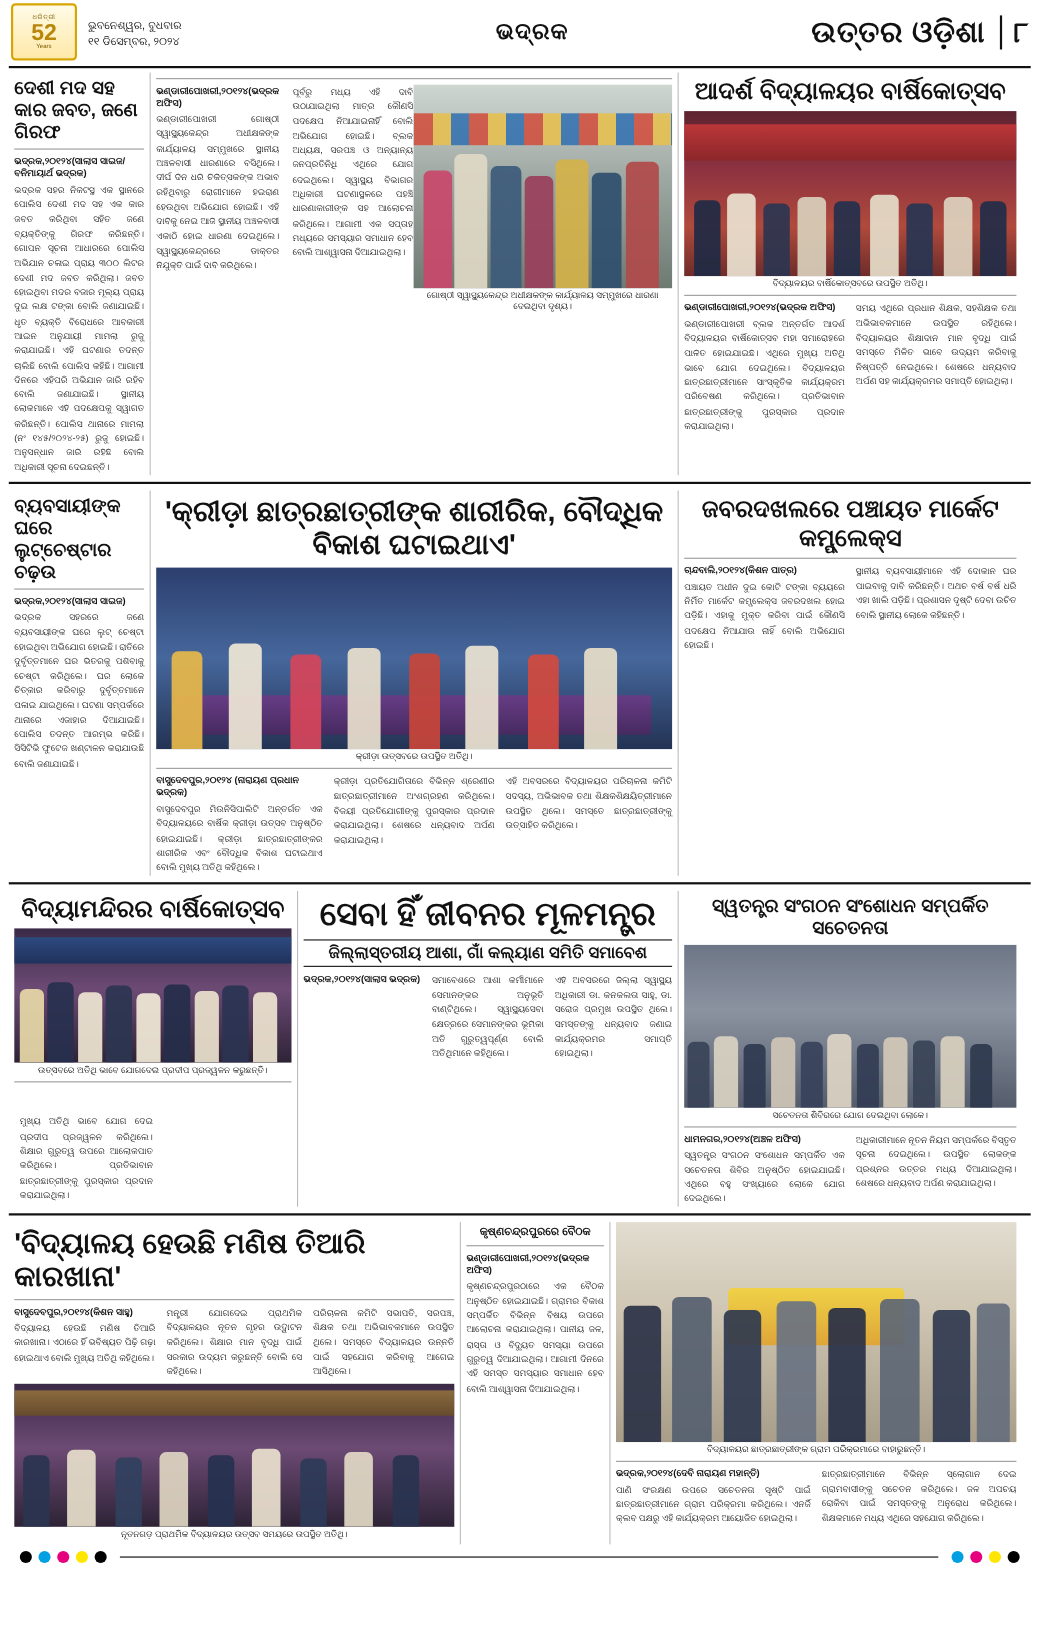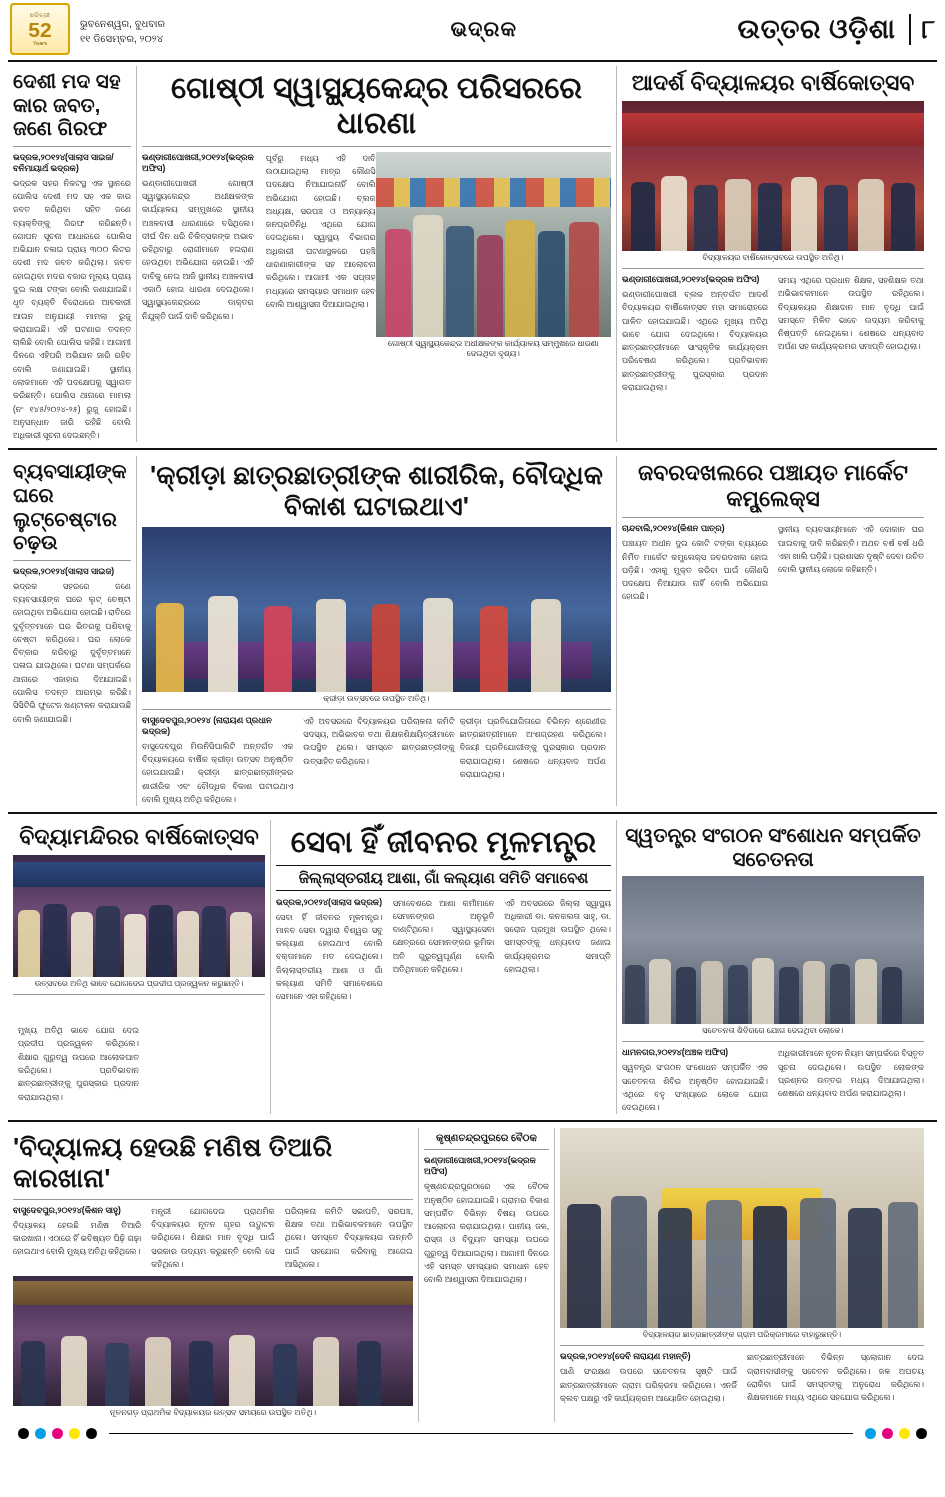--- a/index.html
+++ b/index.html
@@ -72,21 +72,21 @@
   .hr-thick { border-top: 2px solid #111; margin: 6px 0; }
 
   .hl {
     font-weight: bold;
     line-height: 1.18;
     margin: 4px 0 5px 0;
   }
   .hl-xxl { font-size: 30px; text-align: center; }
   .hl-xl  { font-size: 26px; text-align: center; }
   .hl-lg  { font-size: 22px; }
-  .hl-md  { font-size: 20px; }
+  .hl-md  { font-size: 17px; }
   .hl-sm  { font-size: 10px; }
 
   .subhl {
     font-weight: bold; font-size: 15px; text-align: center;
     border-top: 1.5px solid #111; border-bottom: 1.5px solid #111;
     padding: 3px 0; margin: 4px 0 6px 0;
   }
 
   .byline { font-size: 8.5px; font-weight: bold; margin-bottom: 3px; }
 
@@ -154,21 +154,20 @@
   <div class="cols" style="margin-top:4px;">
 
     <div class="col" style="width:128px;">
       <div class="hl hl-md">ଦେଶୀ ମଦ ସହ କାର ଜବତ, ଜଣେ ଗିରଫ</div>
       <div class="hr-thin"></div>
       <div class="byline">ଭଦ୍ରକ,୨୦୧୨୪(ସାଲାସ ସାଇଜ/ବନିମାୟାର୍ଥ ଭଦ୍ରକ)</div>
       <div class="body-text">ଭଦ୍ରକ ସହର ନିକଟସ୍ଥ ଏକ ସ୍ଥାନରେ ପୋଲିସ ଦେଶୀ ମଦ ସହ ଏକ କାର ଜବତ କରିଥିବା ସହିତ ଜଣେ ବ୍ୟକ୍ତିଙ୍କୁ ଗିରଫ କରିଛନ୍ତି। ଗୋପନ ସୂଚନା ଆଧାରରେ ପୋଲିସ ଅଭିଯାନ ଚଳାଇ ପ୍ରାୟ ୩୦୦ ଲିଟର ଦେଶୀ ମଦ ଜବତ କରିଥିଲା। ଜବତ ହୋଇଥିବା ମଦର ବଜାର ମୂଲ୍ୟ ପ୍ରାୟ ଦୁଇ ଲକ୍ଷ ଟଙ୍କା ବୋଲି ଜଣାଯାଇଛି। ଧୃତ ବ୍ୟକ୍ତି ବିରୋଧରେ ଆବକାରୀ ଆଇନ ଅନୁଯାୟୀ ମାମଲା ରୁଜୁ କରାଯାଇଛି। ଏହି ଘଟଣାର ତଦନ୍ତ ଚାଲିଛି ବୋଲି ପୋଲିସ କହିଛି। ଆଗାମୀ ଦିନରେ ଏହିପରି ଅଭିଯାନ ଜାରି ରହିବ ବୋଲି ଜଣାଯାଇଛି। ସ୍ଥାନୀୟ ଲୋକମାନେ ଏହି ପଦକ୍ଷେପକୁ ସ୍ୱାଗତ କରିଛନ୍ତି। ପୋଲିସ ଥାନାରେ ମାମଲା (ନଂ ୧୪୫/୨୦୨୪-୨୫) ରୁଜୁ ହୋଇଛି। ଅନୁସନ୍ଧାନ ଜାରି ରହିଛି ବୋଲି ଅଧିକାରୀ ସୂଚନା ଦେଇଛନ୍ତି।</div>
     </div>
 
     <div class="col vline" style="width:480px;">
-      <div class="hl hl-xxl">ଗୋଷ୍ଠୀ ସ୍ୱାସ୍ଥ୍ୟକେନ୍ଦ୍ର ପରିସରରେ ଧାରଣା</div>
       <div class="hr-thin"></div>
       <div class="cols">
         <div style="width:118px;padding-right:6px;">
           <div class="byline">ଭଣ୍ଡାରୀପୋଖରୀ,୨୦୧୨୪(ଭଦ୍ରକ ଅଫିସ)</div>
           <div class="body-text">ଭଣ୍ଡାରୀପୋଖରୀ ଗୋଷ୍ଠୀ ସ୍ୱାସ୍ଥ୍ୟକେନ୍ଦ୍ର ଅଧୀକ୍ଷକଙ୍କ କାର୍ଯ୍ୟାଳୟ ସମ୍ମୁଖରେ ସ୍ଥାନୀୟ ଅଞ୍ଚଳବାସୀ ଧାରଣାରେ ବସିଥିଲେ। ଦୀର୍ଘ ଦିନ ଧରି ଚିକିତ୍ସକଙ୍କ ଅଭାବ ରହିଥିବାରୁ ରୋଗୀମାନେ ହଇରାଣ ହେଉଥିବା ଅଭିଯୋଗ ହୋଇଛି। ଏହି ଦାବିକୁ ନେଇ ଆଜି ସ୍ଥାନୀୟ ଅଞ୍ଚଳବାସୀ ଏକାଠି ହୋଇ ଧାରଣା ଦେଇଥିଲେ। ସ୍ୱାସ୍ଥ୍ୟକେନ୍ଦ୍ରରେ ଡାକ୍ତର ନିଯୁକ୍ତି ପାଇଁ ଦାବି କରିଥିଲେ।</div>
         </div>
         <div style="width:118px;padding-left:6px;">
           <div class="body-text">ପୂର୍ବରୁ ମଧ୍ୟ ଏହି ଦାବି ଉଠାଯାଇଥିଲା ମାତ୍ର କୌଣସି ପଦକ୍ଷେପ ନିଆଯାଇନାହିଁ ବୋଲି ଅଭିଯୋଗ ହୋଇଛି। ବ୍ଲକ ଅଧ୍ୟକ୍ଷ, ସରପଞ୍ଚ ଓ ଅନ୍ୟାନ୍ୟ ଜନପ୍ରତିନିଧି ଏଥିରେ ଯୋଗ ଦେଇଥିଲେ। ସ୍ୱାସ୍ଥ୍ୟ ବିଭାଗର ଅଧିକାରୀ ଘଟଣାସ୍ଥଳରେ ପହଞ୍ଚି ଧାରଣାକାରୀଙ୍କ ସହ ଆଲୋଚନା କରିଥିଲେ। ଆଗାମୀ ଏକ ସପ୍ତାହ ମଧ୍ୟରେ ସମସ୍ୟାର ସମାଧାନ ହେବ ବୋଲି ଆଶ୍ୱାସନା ଦିଆଯାଇଥିଲା।</div>
         </div>
         <div style="width:240px;">
@@ -245,25 +244,25 @@
           <span style="left:83%;width:30px;height:56%;background:#e7dec9;"></span>
         </div>
       </div>
       <div class="cap">କ୍ରୀଡ଼ା ଉତ୍ସବରେ ଉପସ୍ଥିତ ଅତିଥି।</div>
       <div class="hr-thin"></div>
       <div class="cols">
         <div style="width:33.33%;padding-right:5px;">
           <div class="byline">ବାସୁଦେବପୁର,୨୦୧୨୪ (ନାରାୟଣ ପ୍ରଧାନ ଭଦ୍ରକ)</div>
           <div class="body-text">ବାସୁଦେବପୁର ମିଉନିସିପାଲିଟି ଅନ୍ତର୍ଗତ ଏକ ବିଦ୍ୟାଳୟରେ ବାର୍ଷିକ କ୍ରୀଡ଼ା ଉତ୍ସବ ଅନୁଷ୍ଠିତ ହୋଇଯାଇଛି। କ୍ରୀଡ଼ା ଛାତ୍ରଛାତ୍ରୀଙ୍କର ଶାରୀରିକ ଏବଂ ବୌଦ୍ଧିକ ବିକାଶ ଘଟାଇଥାଏ ବୋଲି ମୁଖ୍ୟ ଅତିଥି କହିଥିଲେ।</div>
         </div>
+        <div style="width:33.33%;padding:0 5px;">
+          <div class="body-text">କ୍ରୀଡ଼ା ପ୍ରତିଯୋଗିତାରେ ବିଭିନ୍ନ ଶ୍ରେଣୀର ଛାତ୍ରଛାତ୍ରୀମାନେ ଅଂଶଗ୍ରହଣ କରିଥିଲେ। ବିଜୟୀ ପ୍ରତିଯୋଗୀଙ୍କୁ ପୁରସ୍କାର ପ୍ରଦାନ କରାଯାଇଥିଲା। ଶେଷରେ ଧନ୍ୟବାଦ ଅର୍ପଣ କରାଯାଇଥିଲା।</div>
+        </div>
         <div style="width:33.33%;padding-left:5px;">
           <div class="body-text">ଏହି ଅବସରରେ ବିଦ୍ୟାଳୟର ପରିଚାଳନା କମିଟି ସଦସ୍ୟ, ଅଭିଭାବକ ତଥା ଶିକ୍ଷକଶିକ୍ଷୟିତ୍ରୀମାନେ ଉପସ୍ଥିତ ଥିଲେ। ସମସ୍ତେ ଛାତ୍ରଛାତ୍ରୀଙ୍କୁ ଉତ୍ସାହିତ କରିଥିଲେ।</div>
-        </div>
-        <div style="width:33.33%;padding:0 5px;">
-          <div class="body-text">କ୍ରୀଡ଼ା ପ୍ରତିଯୋଗିତାରେ ବିଭିନ୍ନ ଶ୍ରେଣୀର ଛାତ୍ରଛାତ୍ରୀମାନେ ଅଂଶଗ୍ରହଣ କରିଥିଲେ। ବିଜୟୀ ପ୍ରତିଯୋଗୀଙ୍କୁ ପୁରସ୍କାର ପ୍ରଦାନ କରାଯାଇଥିଲା। ଶେଷରେ ଧନ୍ୟବାଦ ଅର୍ପଣ କରାଯାଇଥିଲା।</div>
         </div>
       </div>
     </div>
 
     <div class="col vline" style="width:313px;">
       <div class="hl hl-lg" style="text-align:center;">ଜବରଦଖଲରେ ପଞ୍ଚାୟତ ମାର୍କେଟ କମ୍ପ୍ଲେକ୍ସ</div>
       <div class="hr-thin"></div>
       <div class="cols">
         <div style="width:50%;padding-right:5px;">
           <div class="byline">ଚାନ୍ଦବାଲି,୨୦୧୨୪(କିଶନ ପାତ୍ର)</div>
@@ -304,21 +303,20 @@
         </div>
       </div>
     </div>
 
     <div class="col vline" style="width:346px;">
       <div class="hl hl-xxl">ସେବା ହିଁ ଜୀବନର ମୂଳମନ୍ତ୍ର</div>
       <div class="subhl">ଜିଲ୍ଲାସ୍ତରୀୟ ଆଶା, ଗାଁ କଲ୍ୟାଣ ସମିତି ସମାବେଶ</div>
       <div class="cols">
         <div style="width:33.33%;padding-right:5px;">
           <div class="byline">ଭଦ୍ରକ,୨୦୧୨୪(ସାଲାସ ଭଦ୍ରକ)</div>
-          <div class="body-text">ସେବା ହିଁ ଜୀବନର ମୂଳମନ୍ତ୍ର। ମାନବ ସେବା ଦ୍ୱାରା ବିଶ୍ୱର ସବୁ କଲ୍ୟାଣ ହୋଇଥାଏ ବୋଲି ବକ୍ତାମାନେ ମତ ଦେଇଥିଲେ। ଜିଲ୍ଲାସ୍ତରୀୟ ଆଶା ଓ ଗାଁ କଲ୍ୟାଣ ସମିତି ସମାବେଶରେ ସେମାନେ ଏହା କହିଥିଲେ।</div>
         </div>
         <div style="width:33.33%;padding:0 5px;">
           <div class="body-text">ସମାବେଶରେ ଆଶା କର୍ମୀମାନେ ସେମାନଙ୍କର ଅନୁଭୂତି ବାଣ୍ଟିଥିଲେ। ସ୍ୱାସ୍ଥ୍ୟସେବା କ୍ଷେତ୍ରରେ ସେମାନଙ୍କର ଭୂମିକା ଅତି ଗୁରୁତ୍ୱପୂର୍ଣ୍ଣ ବୋଲି ଅତିଥିମାନେ କହିଥିଲେ।</div>
         </div>
         <div style="width:33.33%;padding-left:5px;">
           <div class="body-text">ଏହି ଅବସରରେ ଜିଲ୍ଲା ସ୍ୱାସ୍ଥ୍ୟ ଅଧିକାରୀ ଡା. କନକଲତା ସାହୁ, ଡା. ସରୋଜ ପ୍ରମୁଖ ଉପସ୍ଥିତ ଥିଲେ। ସମସ୍ତଙ୍କୁ ଧନ୍ୟବାଦ ଜଣାଇ କାର୍ଯ୍ୟକ୍ରମର ସମାପ୍ତି ହୋଇଥିଲା।</div>
         </div>
       </div>
     </div>
 

